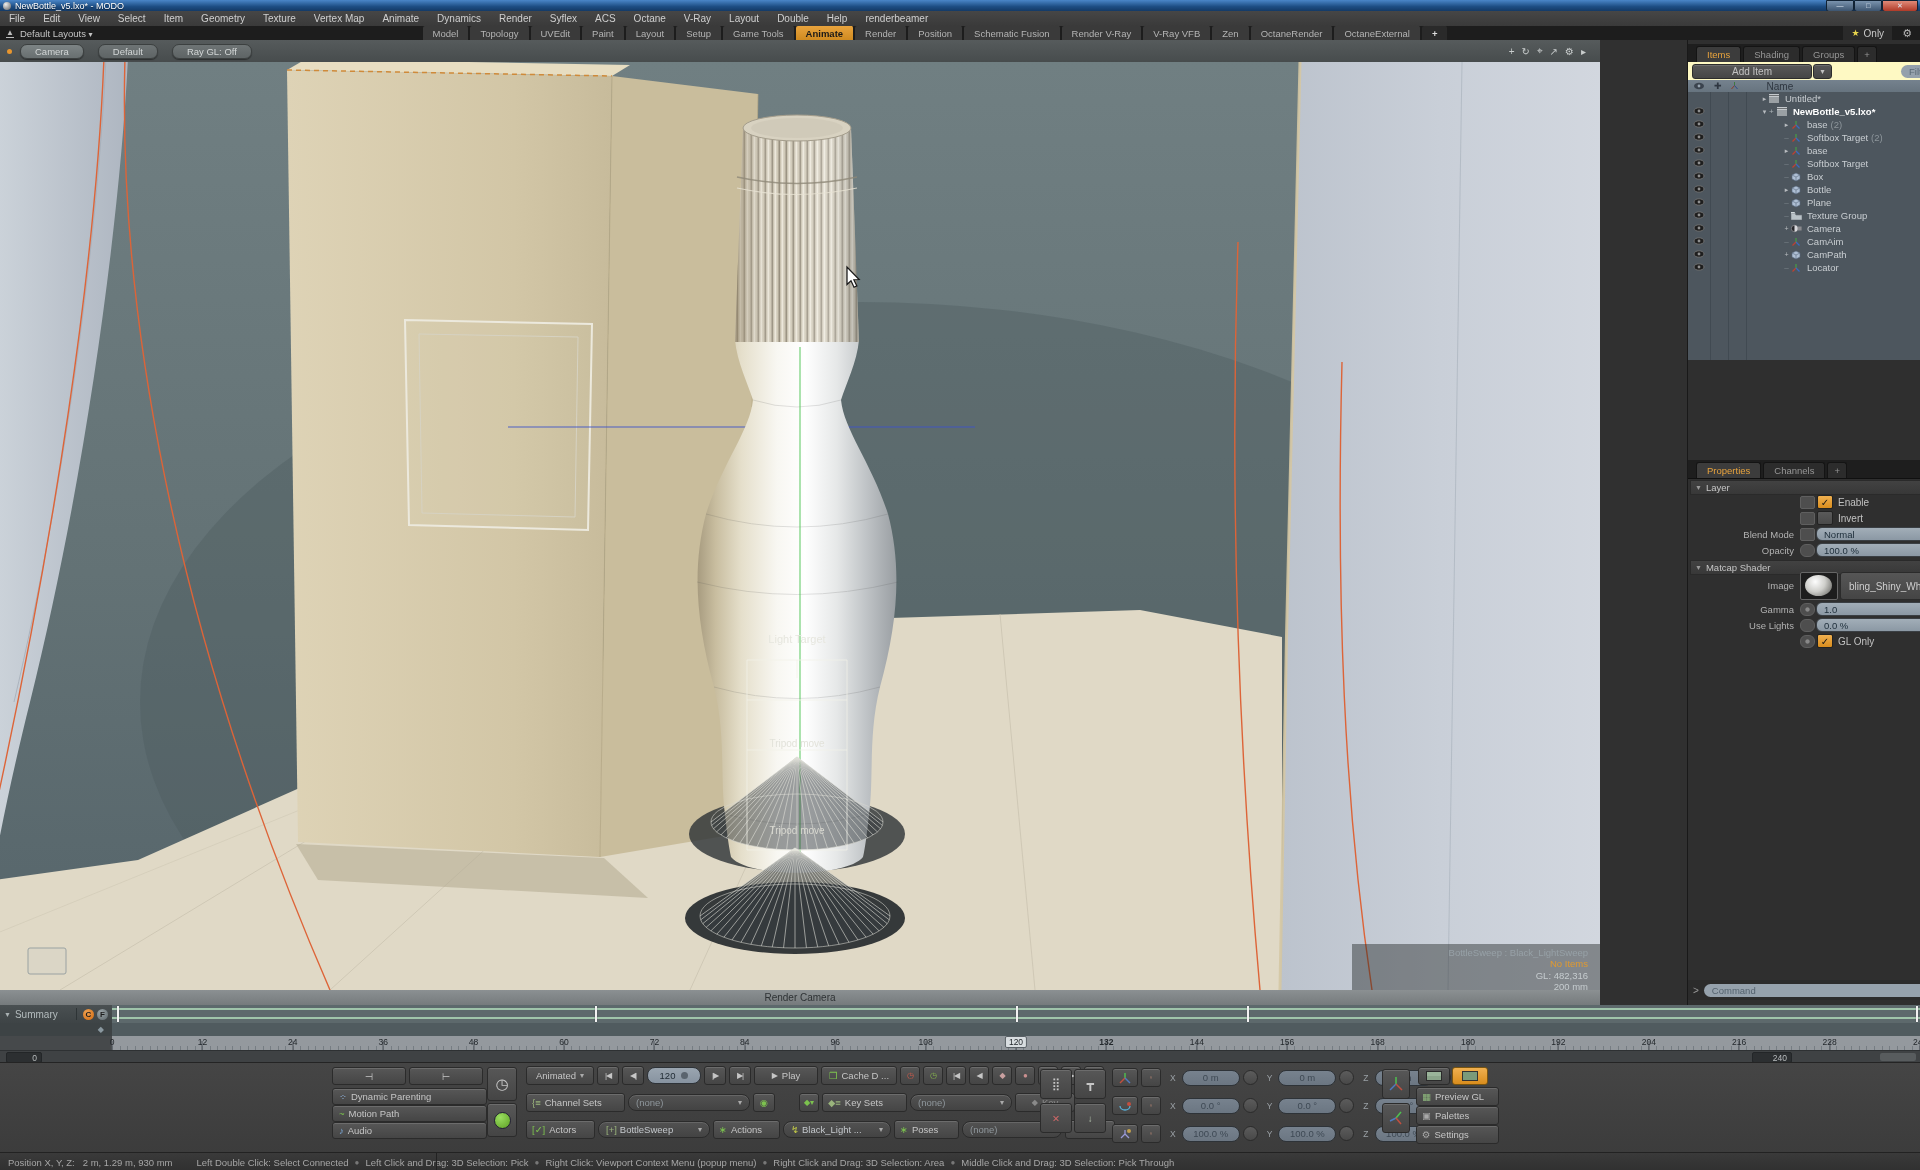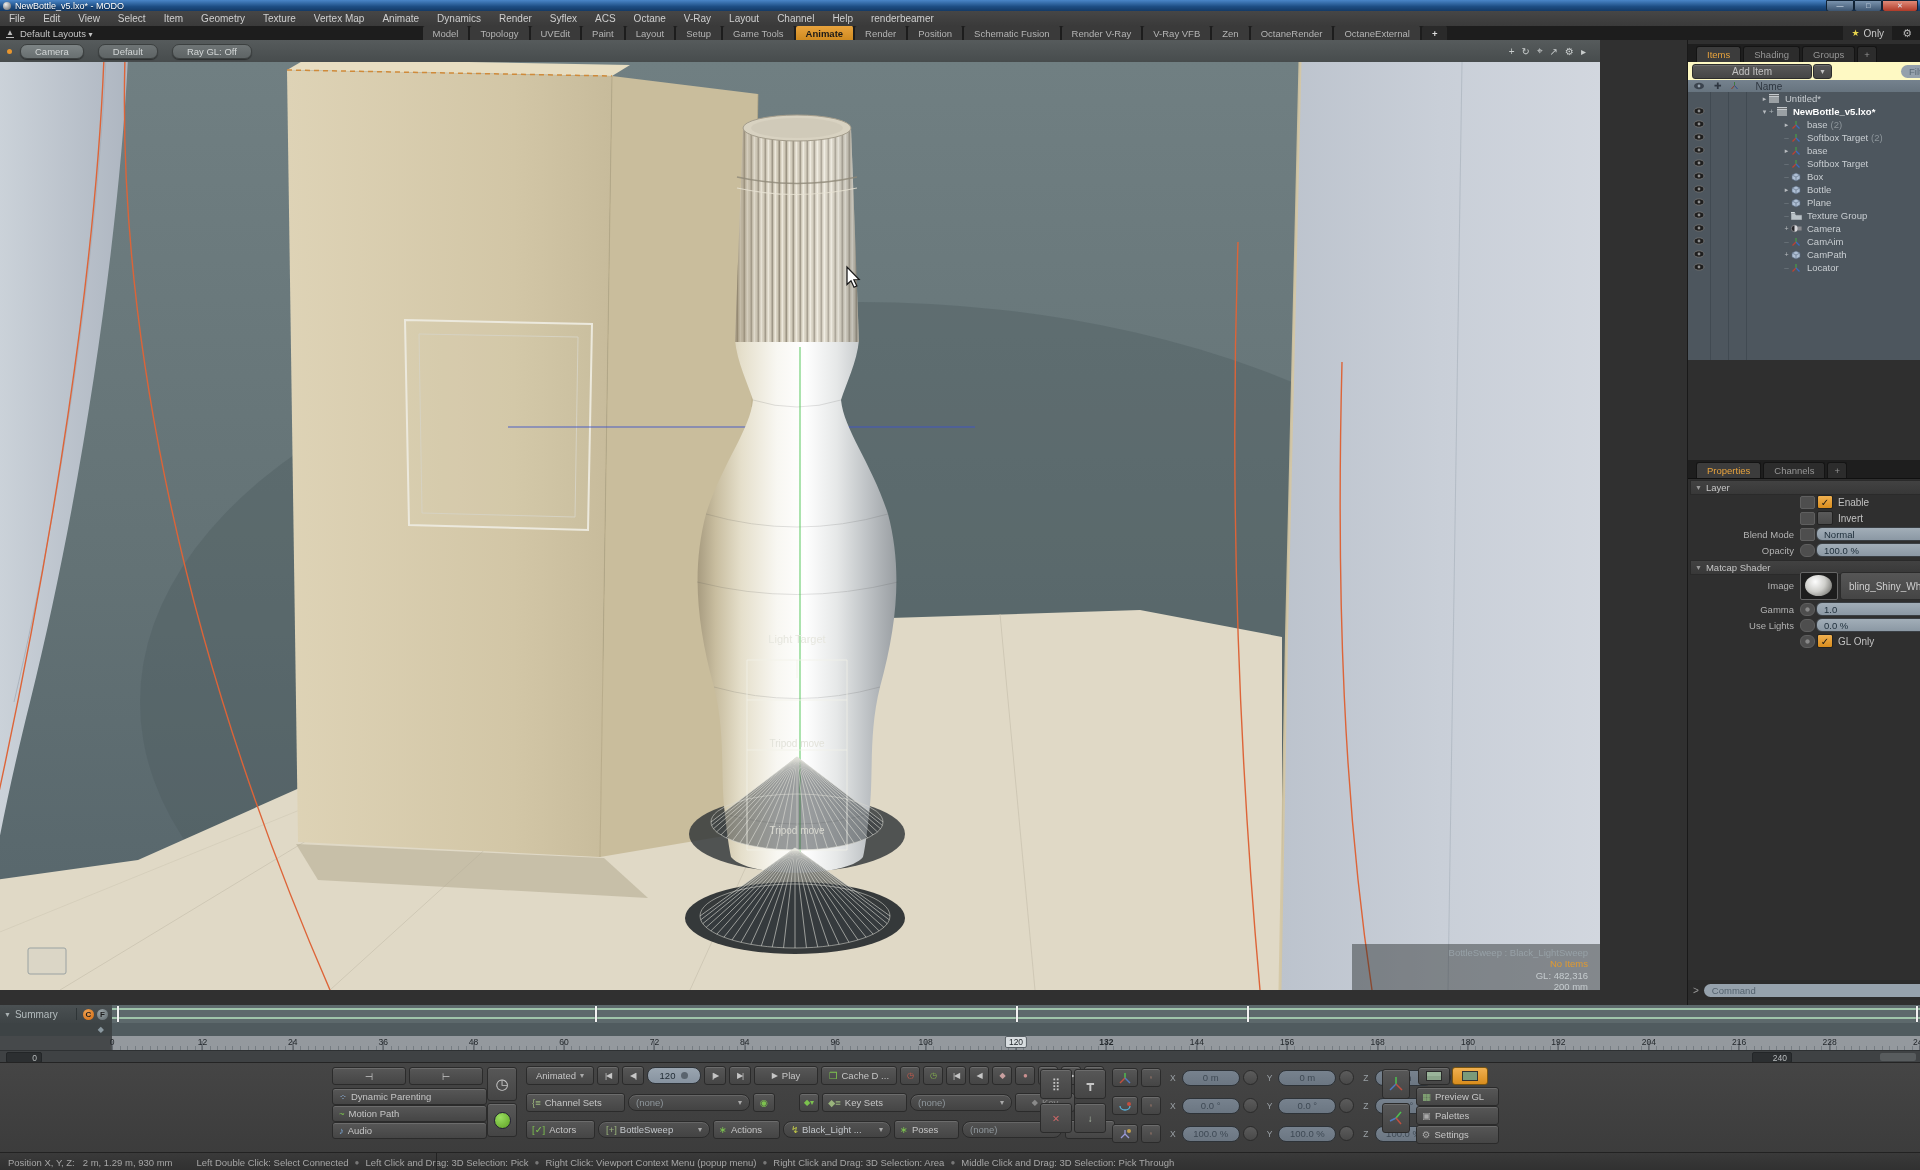--- a/index.html
+++ b/index.html
@@ -129,21 +129,21 @@
       <span class="menu-item">Texture</span>
       <span class="menu-item">Vertex Map</span>
       <span class="menu-item">Animate</span>
       <span class="menu-item">Dynamics</span>
       <span class="menu-item">Render</span>
       <span class="menu-item">Syflex</span>
       <span class="menu-item">ACS</span>
       <span class="menu-item">Octane</span>
       <span class="menu-item">V-Ray</span>
       <span class="menu-item">Layout</span>
-      <span class="menu-item">Channel</span>
+      <span class="menu-item">Double</span>
       <span class="menu-item">Help</span>
       <span class="menu-item">renderbeamer</span>
     </div>
 
   <div class="abs r" id="layoutbar">
     <span class="uparrow">▲</span>
     <span style="color:#c4c4c4;font-size:9.5px">
       <span>Default Layouts</span> <span class="dd" style="font-size:8px">▾</span>
     </span>
     <span style="width:330px"></span>
@@ -388,20 +388,23 @@
     <text x="1588" y="917" text-anchor="end" font-size="9.5" fill="#c6cccf">GL: 482,316</text>
     <text x="1588" y="928" text-anchor="end" font-size="9.5" fill="#c6cccf">200 mm</text>
 
     <rect x="28" y="886" width="38" height="26" rx="2" fill="rgba(190,196,196,.12)" stroke="#9aa2a2"></rect>
 
     <g transform="translate(847,205) scale(1.25)">
       <path d="M0,0 L0,14 L3.2,11 L5.6,16.2 L7.9,15.1 L5.5,10.2 L9.7,10 Z" fill="#fff" stroke="#1a1a1a" stroke-width="1"></path>
     </g>
   </svg>
 
+  <div class="abs" id="rcambar">
+    <span>Render Camera</span>
+  </div>
 
   <div class="abs" id="sidebar">
 
     <div class="pstrip" style="top:4px">
       <span style="width:8px"></span>
       <span class="ptab active">Items</span>
       <span class="ptab">Shading</span>
       <span class="ptab">Groups</span>
       <span class="ptab" style="padding:0 6px">+</span>
       <span style="flex:1"></span>
@@ -433,21 +436,21 @@
           </svg>
       </span>
       <span style="margin-left:9px;font-size:9px">✚</span>
       <span style="margin-left:8px">
         <svg width="9" height="9">
             <path d="M4.5 1 L4.5 4.5" stroke="#3f7a3f"></path>
             <path d="M4.5 4.5 L1.5 8" stroke="#8a3a2a"></path>
             <path d="M4.5 4.5 L7.5 8" stroke="#2a4a8a"></path>
           </svg>
       </span>
-      <span style="margin-left:17px">Name</span>
+      <span style="margin-left:28px">Name</span>
     </div>
 
     <div class="abs" id="listbg"></div>
     <div class="colline" style="left:22px"></div>
     <div class="colline" style="left:40px"></div>
     <div class="colline" style="left:58px"></div>
     <div id="tree">
         <div class="trow" style="top: 52px;">
           <span style="width: 22px; text-align: center;"></span>
           <span style="width: 18px;"></span>

